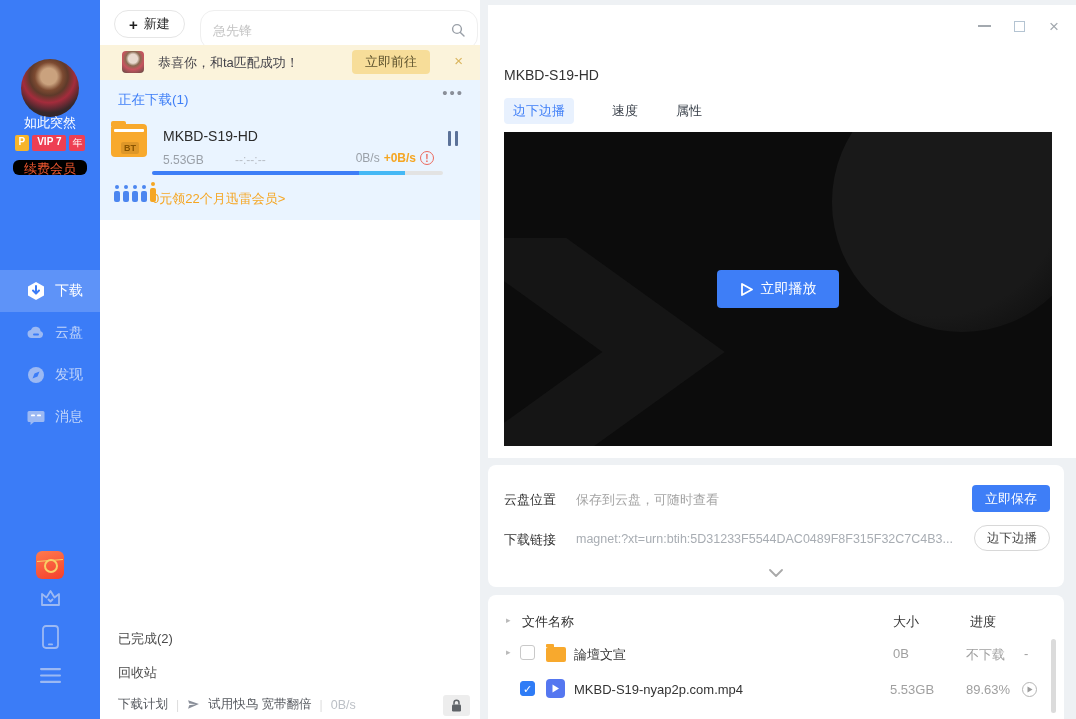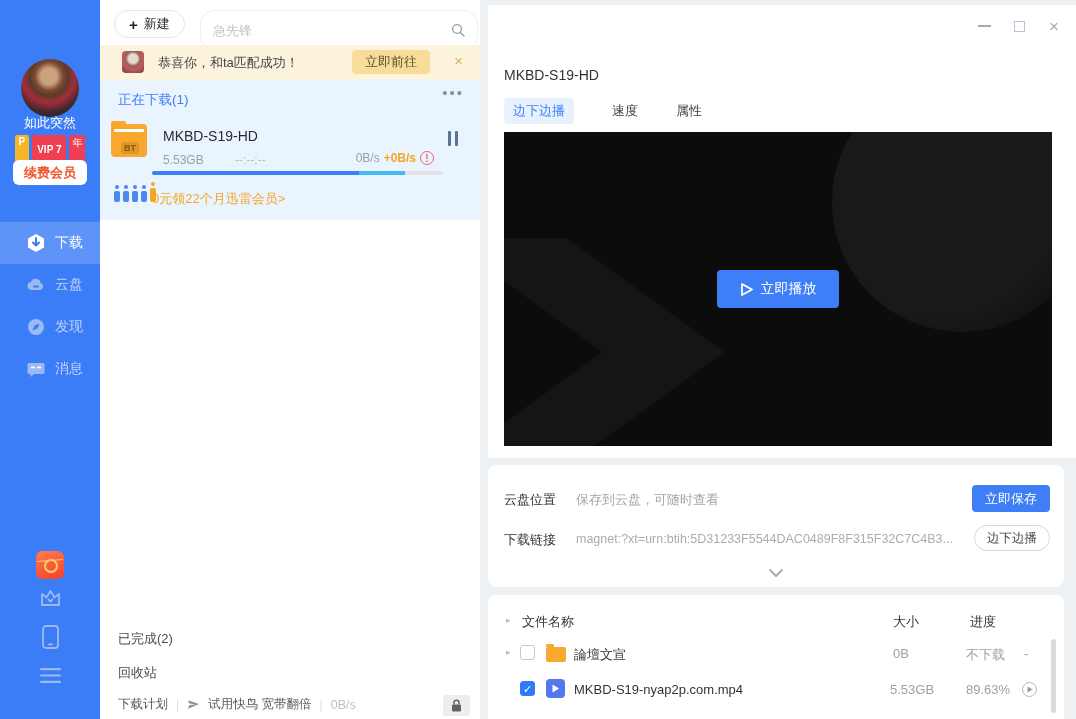--- a/index.html
+++ b/index.html
@@ -11,28 +11,28 @@
   .top-strip { position:absolute; left:170px; top:0; width:906px; height:5px;
     background:linear-gradient(90deg,#8a7262 0%,#3a2f26 10%,#1b1713 28%,#34231c 46%,#191511 60%,#241e18 78%,#0d0c0b 100%); }
 
   
   .sidebar { position:absolute; left:0; top:0; width:100px; height:719px; background:#3b7cf7; }
   .avatar { position:absolute; left:21px; top:59px; width:58px; height:58px; border-radius:50%;
     background:radial-gradient(circle at 48% 30%, #caa27e 0 16%, #7c4a31 28%, #5e3a2a 38%, #a42c3c 52%, #37282b 72%, #2c2326 100%); }
   .username { position:absolute; left:0; top:114px; width:100px; text-align:center; color:#fff; font-size:13px; }
   .vip-row { position:absolute; left:0; top:135px; width:100px; display:flex; justify-content:center; gap:3px; }
   .vip-p { background:#f7b52c; color:#fff; font-size:10px; font-weight:bold; border-radius:2px; padding:1px 4px; }
-  .vip-main { background:#ee3f53; color:#fff; font-size:10px; font-weight:bold; border-radius:2px; padding:9px 5px; }
+  .vip-main { background:#ee3f53; color:#fff; font-size:10px; font-weight:bold; border-radius:2px; padding:1px 5px; }
   .vip-year { background:#ee3f53; color:#fff; font-size:10px; border-radius:2px; padding:1px 3px; }
-  .renew { position:absolute; left:13px; top:160px; width:74px; height:25px; background:#ffffff;
-    color:#f0572f; font-size:13px; border:none; border-radius:6px; cursor:pointer;font-weight:bold; }
+  .renew { position:absolute; left:13px; top:160px; width:74px; height:15px; background:#000000;
+    color:#f0572f; font-size:13px; border:none; border-radius:6px; cursor:pointer; }
   .nav { position:absolute; left:0; top:222px; width:100px; }
   .nav-item { height:42px; display:flex; align-items:center; padding-left:26px; gap:9px;
     color:#c3d6fa; font-size:14px; cursor:pointer; }
-  .nav-item.active { background:rgba(255,255,255,0.18); color:#fff; }
+  .nav-item.active { background:rgba(255,255,255,0.18); color:#fff;margin-top:48px; }
   .nav-item svg { width:20px; height:20px; flex:none; }
   .side-bottom-icon { position:absolute; left:0; width:100px; display:flex; justify-content:center; cursor:pointer; }
   .red-packet { width:28px; height:28px; border-radius:6px; background:linear-gradient(160deg,#ff7a4e,#f4402c);
     position:relative; }
   .red-packet::before { content:""; position:absolute; left:8px; top:8px; width:10px; height:10px;
     border:2px solid #f8d066; border-radius:50%; }
   .red-packet::after { content:""; position:absolute; left:1px; top:9px; width:26px; height:0;
     border-top:1.5px solid #f8d066; transform:rotate(-4deg); }
 
   

